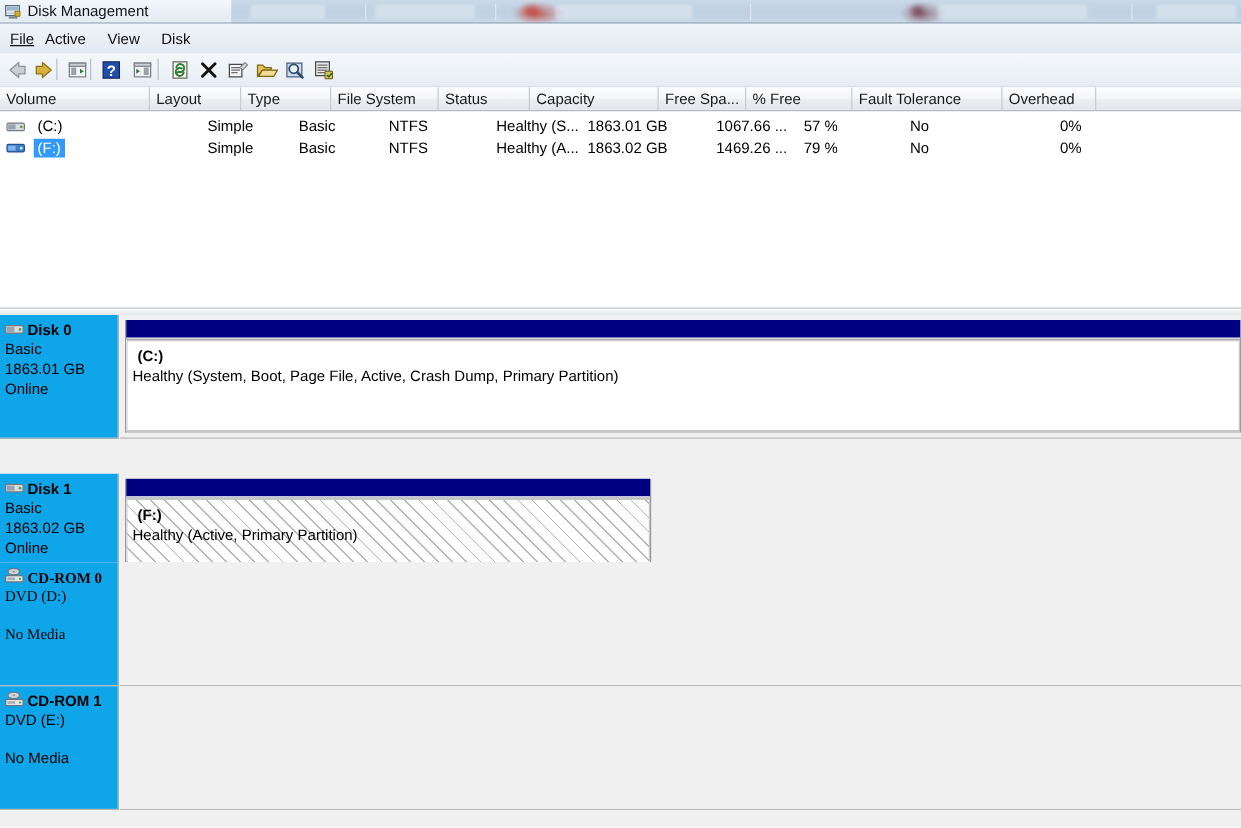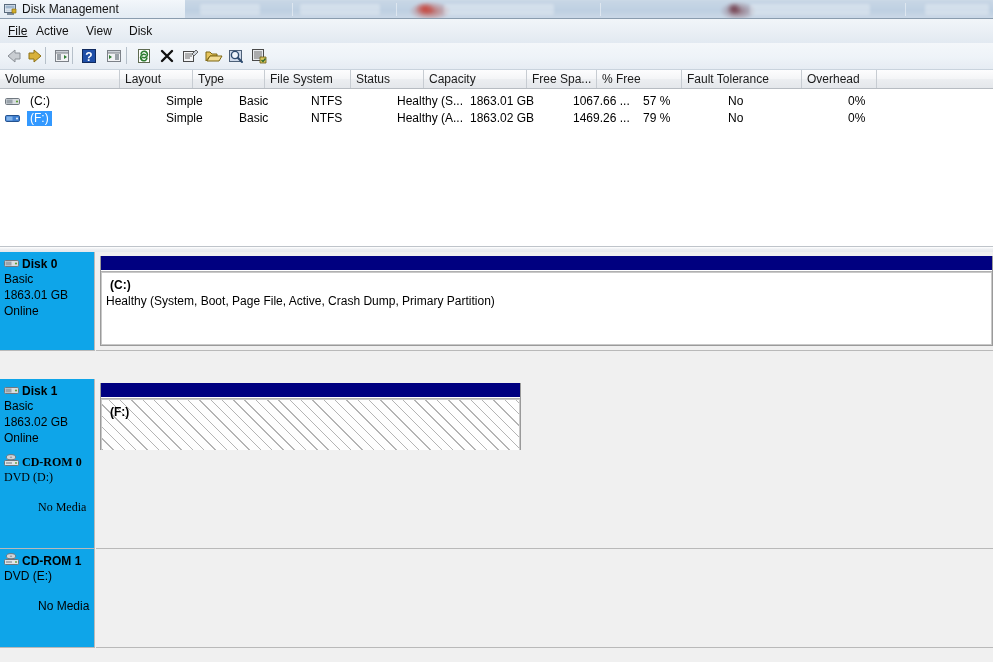--- a/index.html
+++ b/index.html
@@ -240,21 +240,21 @@
     position: absolute;
     left: 4px; top: 4px;
     width: 16px; height: 14px;
   }
   .disk-sub {
     font-size: 12px;
     color: #000;
     line-height: 16px;
     white-space: nowrap;
   }
-  .disk-sub.gap { margin-top: 14px; margin-left: 34px; }
+  .disk-sub.gap { margin-top: 14px; }
 
   .part-area {
     position: absolute;
     left: 96px; top: 0;
     right: 0; bottom: 0;
     background: #f0f0f0;
     border-bottom: 1px solid #b9b9b9;
   }
   .partition {
     position: absolute;
@@ -546,20 +546,21 @@
         <div class="disk-sub">Basic</div>
         <div class="disk-sub">1863.02 GB</div>
         <div class="disk-sub">Online</div>
       </div>
       <div class="part-area">
         <div class="partition" style="left:4px;width:421px;height:90px;">
           <div class="part-cap"></div>
           <div class="part-body hatched">
             <div class="part-inner-border"></div>
             <div class="part-line b">(F:)</div>
+            <div class="part-line">Healthy (Active, Primary Partition)</div>
             <div class="part-foot"></div>
           </div>
         </div>
       </div>
     </div>
 
     <div class="disk-row" style="top:198px;height:99px;font-family:Liberation Serif, serif;">
       <div class="disk-hdr" style="height:99px;">
         <span class="cd-ico">
           <svg width="16" height="14" viewBox="0 0 16 14">

